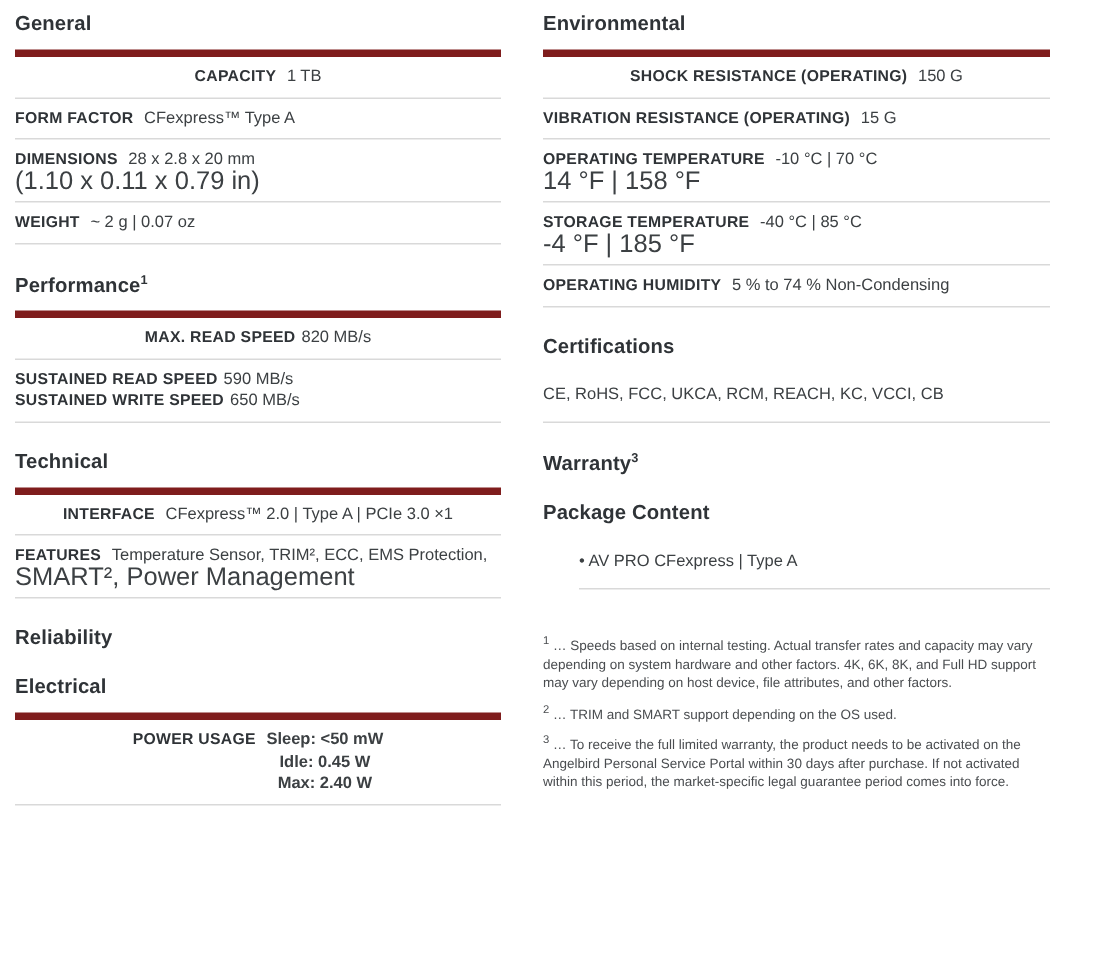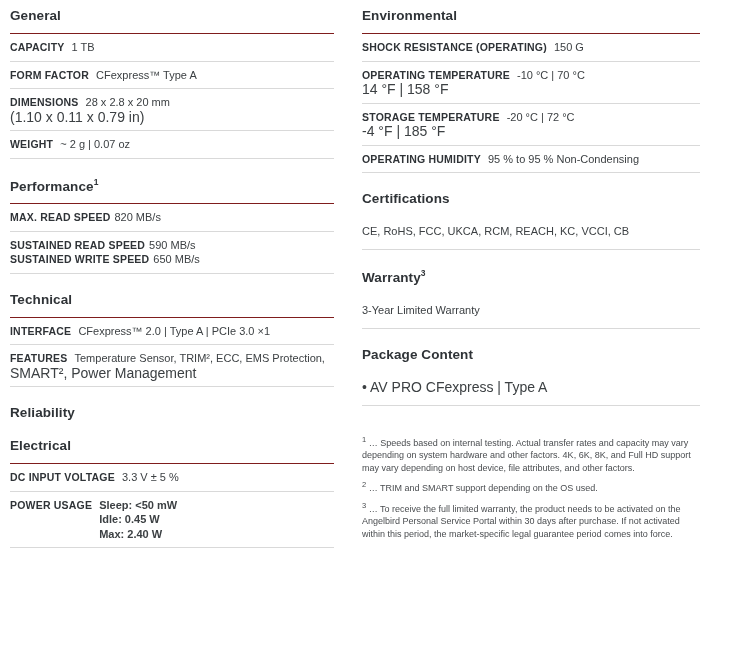--- a/index.html
+++ b/index.html
@@ -50,37 +50,38 @@
     margin-bottom: 18px;
   }
   .row {
     border-bottom: 1px solid #d9d9d9;
     padding: 6px 0 6px 0;
     font-size: 11px;
     line-height: 14.5px;
     color: #3c4043;
   }
   .row:first-of-type {
-    border-top: 1px solid #7f1d1d;
+    border-top: 5px solid #7f1d1d;
+    text-align: center;
   }
   .row .lbl {
     font-weight: bold;
     font-size: 10.5px;
     letter-spacing: 0.2px;
     color: #2f3337;
     text-transform: uppercase;
   }
   .row .val {
     font-weight: normal;
     font-size: 11px;
     color: #3c4043;
   }
   .row .val-sub {
     display: block;
-    font-size: 14px;
+    font-size: 17px;
     color: #3c4043;
   }
   .rowline {
     display: block;
   }
   .stack-val {
     display: inline-block;
     vertical-align: top;
     font-weight: bold;
   }
@@ -92,22 +93,23 @@
     padding: 8px 0 10px 0;
     font-size: 11px;
     line-height: 15px;
   }
   .plain-row.first {
     border-top: none;
   }
   .bullet-row {
     border-bottom: 1px solid #d9d9d9;
     padding: 8px 0 10px 0;
-    font-size: 14px;
+    font-size: 11px;
     line-height: 15px;
+    margin-left: 24px;
   }
   .footnotes {
     margin-top: 28px;
     font-size: 9px;
     line-height: 12.5px;
     color: #4a4d50;
   }
   .footnotes p {
     margin: 0 0 5px 0;
   }
@@ -171,24 +173,20 @@
         <span class="val-sub">SMART², Power Management</span>
       </div>
     </div>
 
     <div class="section">
       <h2 class="section-title">Reliability</h2>
     </div>
 
     <div class="section">
       <h2 class="section-title">Electrical</h2>
-      <div class="row">
-        <span class="lbl">DC INPUT VOLTAGE</span>
-        <span class="nowrap-gap"></span><span class="val">3.3 V ± 5 %</span>
-      </div>
       <div class="row">
         <span class="lbl">POWER USAGE</span>
         <span class="nowrap-gap"></span><span class="stack-val">
           <span>Sleep: &lt;50 mW</span>
           <span>Idle: 0.45 W</span>
           <span>Max: 2.40 W</span>
         </span>
       </div>
     </div>
 
@@ -196,43 +194,46 @@
 
   <div class="col col-right">
 
     <div class="section">
       <h2 class="section-title">Environmental</h2>
       <div class="row">
         <span class="lbl">SHOCK RESISTANCE (OPERATING)</span>
         <span class="nowrap-gap"></span><span class="val">150 G</span>
       </div>
       <div class="row">
+        <span class="lbl">VIBRATION RESISTANCE (OPERATING)</span>
+        <span class="nowrap-gap"></span><span class="val">15 G</span>
+      </div>
+      <div class="row">
         <span class="lbl">OPERATING TEMPERATURE</span>
         <span class="nowrap-gap"></span><span class="val">-10 °C | 70 °C</span>
         <span class="val-sub">14 °F | 158 °F</span>
       </div>
       <div class="row">
         <span class="lbl">STORAGE TEMPERATURE</span>
-        <span class="nowrap-gap"></span><span class="val">-20 °C | 72 °C</span>
+        <span class="nowrap-gap"></span><span class="val">-40 °C | 85 °C</span>
         <span class="val-sub">-4 °F | 185 °F</span>
       </div>
       <div class="row">
         <span class="lbl">OPERATING HUMIDITY</span>
-        <span class="nowrap-gap"></span><span class="val">95 % to 95 % Non-Condensing</span>
+        <span class="nowrap-gap"></span><span class="val">5 % to 74 % Non-Condensing</span>
       </div>
     </div>
 
     <div class="section">
       <h2 class="section-title">Certifications</h2>
       <div class="plain-row first">CE, RoHS, FCC, UKCA, RCM, REACH, KC, VCCI, CB</div>
     </div>
 
     <div class="section">
       <h2 class="section-title"><span>Warranty</span><sup>3</sup></h2>
-      <div class="plain-row first">3-Year Limited Warranty</div>
     </div>
 
     <div class="section">
       <h2 class="section-title">Package Content</h2>
       <div class="bullet-row">• AV PRO CFexpress | Type A</div>
     </div>
 
     <div class="footnotes">
       <p><sup>1</sup> <span>… Speeds based on internal testing. Actual transfer rates and capacity may vary depending on system hardware and other factors. 4K, 6K, 8K, and Full HD support may vary depending on host device, file attributes, and other factors.</span></p>
       <p><sup>2</sup> <span>… TRIM and SMART support depending on the OS used.</span></p>

